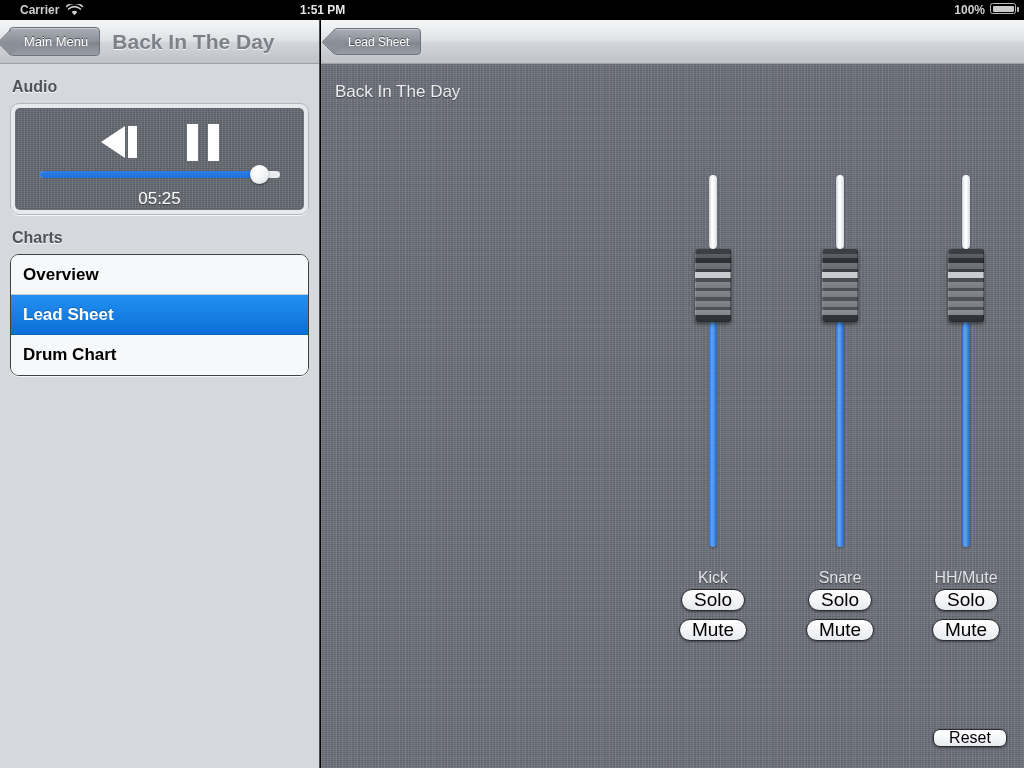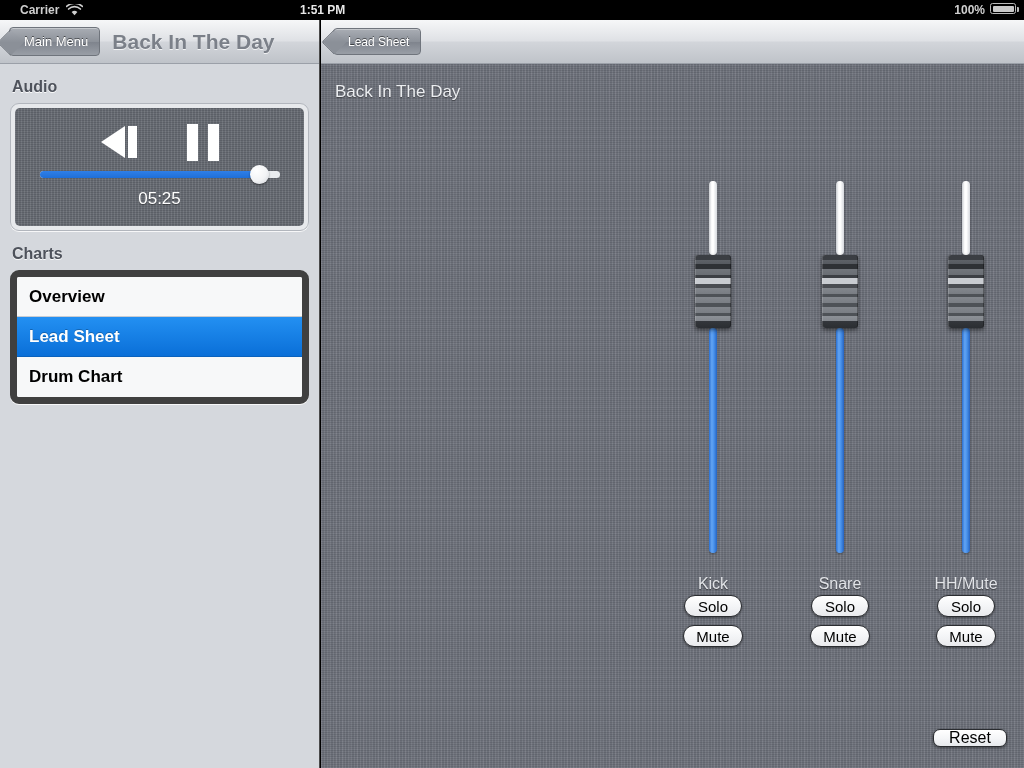--- a/index.html
+++ b/index.html
@@ -116,21 +116,21 @@
   
   #audio-panel {
     margin: 0 10px;
     border: 1px solid #b2b6bd;
     border-radius: 9px;
     background: #e7e9ec;
     padding: 4px;
     box-shadow: 0 1px 0 rgba(255,255,255,0.8);
   }
   #audio-inner {
-    height: 118px;
+    height: 102px;
     border-radius: 5px;
     background-color: #666a72;
     background-image:
       repeating-linear-gradient(0deg, rgba(255,255,255,0.05) 0px, rgba(255,255,255,0.05) 1px, rgba(0,0,0,0.05) 1px, rgba(0,0,0,0.05) 2px),
       repeating-linear-gradient(90deg, rgba(255,255,255,0.06) 0px, rgba(255,255,255,0.06) 1px, rgba(0,0,0,0.06) 1px, rgba(0,0,0,0.06) 3px);
     display: flex; flex-direction: column;
     align-items: center;
     padding-top: 12px;
   }
   #transport {
@@ -178,21 +178,21 @@
   #audio-time {
     margin-top: 10px;
     color: #fff;
     font-size: 17px;
     text-shadow: 0 1px 1px rgba(0,0,0,0.4);
   }
 
   
   #charts-list {
     margin: 0 10px;
-    border: 7px solid #404040;
+    border: 1px solid #404040;
     border-radius: 9px;
     overflow: hidden;
     background: #f7f8f9;
     box-shadow: 0 1px 0 rgba(255,255,255,0.8);
   }
   .chart-item {
     height: 40px;
     display: flex; align-items: center;
     padding-left: 12px;
     font-size: 17px; font-weight: bold;
@@ -238,21 +238,21 @@
   #canvas-title {
     position: absolute; left: 14px; top: 18px;
     font-size: 17px;
     color: #eceef1;
     text-shadow: 0 1px 1px rgba(0,0,0,0.45);
   }
 
   
   .channel {
     position: absolute;
-    top: 117px;
+    top: 111px;
     width: 96px;
     margin-left: -48px;
   }
   .fader {
     position: relative;
     height: 372px;
     width: 96px;
   }
   .fader-track-upper {
     position: absolute;
@@ -312,21 +312,21 @@
     gap: 8px;
   }
   .pill {
     min-width: 58px;
     height: 22px;
     padding: 0 12px;
     border-radius: 11px;
     background: linear-gradient(to bottom, #ffffff 0%, #f4f5f7 50%, #e9eaed 100%);
     border: 1px solid #2a2c30;
     color: #000;
-    font-size: 15px;
+    font-size: 19px;
     display: flex; align-items: center; justify-content: center;
     box-shadow: 0 1px 2px rgba(0,0,0,0.4);
     cursor: pointer;
   }
 
   #reset-button {
     position: absolute;
     right: 17px; bottom: 21px;
     width: 74px; height: 18px;
     border-radius: 7px;

